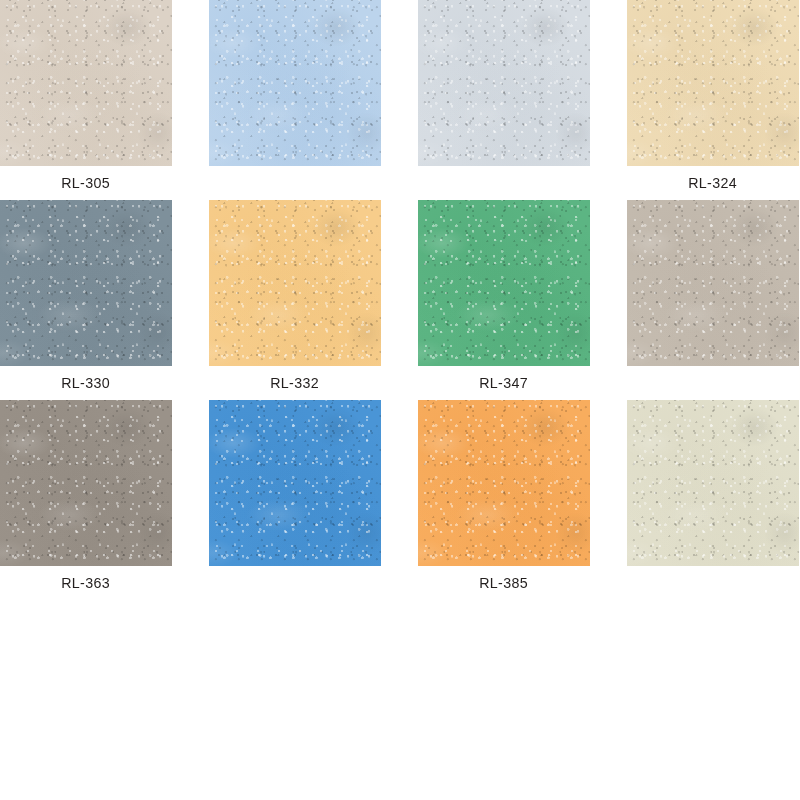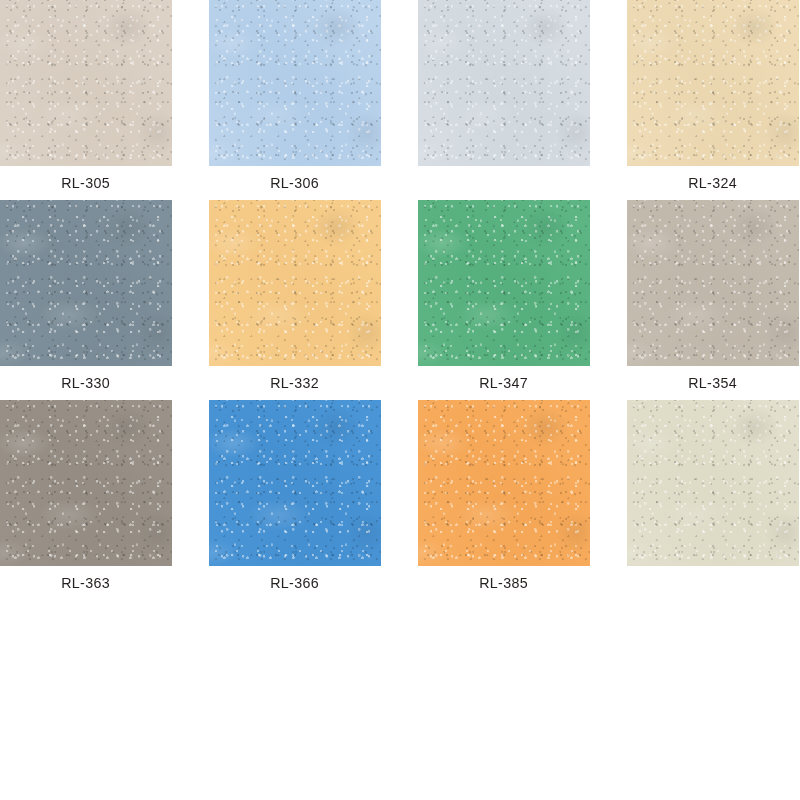--- a/index.html
+++ b/index.html
@@ -108,23 +108,20 @@
 
   <div class="swatch-cell">
     <div class="swatch-chip" title="RL-305" style="background-color: rgb(220, 210, 198); background-image: radial-gradient(circle at 30% 25%, rgba(185, 169, 147, 0.133), transparent 55%), radial-gradient(circle at 72% 68%, rgba(185, 169, 147, 0.11), transparent 58%), radial-gradient(circle at 50% 90%, rgba(185, 169, 147, 0.08), transparent 60%);"></div>
     <div class="swatch-label-band">
       <span class="swatch-label">RL-305</span>
     </div>
   </div>
 
   <div class="swatch-cell">
     <div class="swatch-chip" title="RL-306" style="background-color: rgb(188, 212, 236); background-image: radial-gradient(circle at 30% 25%, rgba(111, 159, 208, 0.133), transparent 55%), radial-gradient(circle at 72% 68%, rgba(111, 159, 208, 0.11), transparent 58%), radial-gradient(circle at 50% 90%, rgba(111, 159, 208, 0.08), transparent 60%);"></div>
-    <div class="swatch-label-band">
-      <span class="swatch-label">RL-306</span>
-    </div>
   </div>
 
   <div class="swatch-cell">
     <div class="swatch-chip" title="RL-310" style="background-color: rgb(215, 221, 227); background-image: radial-gradient(circle at 30% 25%, rgba(169, 181, 192, 0.133), transparent 55%), radial-gradient(circle at 72% 68%, rgba(169, 181, 192, 0.11), transparent 58%), radial-gradient(circle at 50% 90%, rgba(169, 181, 192, 0.08), transparent 60%);"></div>
   </div>
 
 
   <div class="swatch-cell">
     <div class="swatch-chip" title="RL-324" style="background-color: rgb(239, 220, 182); background-image: radial-gradient(circle at 30% 25%, rgba(205, 178, 131, 0.133), transparent 55%), radial-gradient(circle at 72% 68%, rgba(205, 178, 131, 0.11), transparent 58%), radial-gradient(circle at 50% 90%, rgba(205, 178, 131, 0.08), transparent 60%);"></div>
     <div class="swatch-label-band">
@@ -149,38 +146,32 @@
 
   <div class="swatch-cell">
     <div class="swatch-chip" title="RL-347" style="background-color: rgb(92, 181, 131); background-image: radial-gradient(circle at 30% 25%, rgba(47, 140, 89, 0.133), transparent 55%), radial-gradient(circle at 72% 68%, rgba(47, 140, 89, 0.11), transparent 58%), radial-gradient(circle at 50% 90%, rgba(47, 140, 89, 0.08), transparent 60%);"></div>
     <div class="swatch-label-band">
       <span class="swatch-label">RL-347</span>
     </div>
   </div>
 
   <div class="swatch-cell">
     <div class="swatch-chip" title="RL-354" style="background-color: rgb(197, 188, 176); background-image: radial-gradient(circle at 30% 25%, rgba(161, 150, 138, 0.133), transparent 55%), radial-gradient(circle at 72% 68%, rgba(161, 150, 138, 0.11), transparent 58%), radial-gradient(circle at 50% 90%, rgba(161, 150, 138, 0.08), transparent 60%);"></div>
-    <div class="swatch-label-band">
-      <span class="swatch-label">RL-354</span>
-    </div>
   </div>
 
 
   <div class="swatch-cell">
     <div class="swatch-chip" title="RL-363" style="background-color: rgb(154, 146, 137); background-image: radial-gradient(circle at 30% 25%, rgba(116, 108, 99, 0.133), transparent 55%), radial-gradient(circle at 72% 68%, rgba(116, 108, 99, 0.11), transparent 58%), radial-gradient(circle at 50% 90%, rgba(116, 108, 99, 0.08), transparent 60%);"></div>
     <div class="swatch-label-band">
       <span class="swatch-label">RL-363</span>
     </div>
   </div>
 
   <div class="swatch-cell">
     <div class="swatch-chip" title="RL-366" style="background-color: rgb(74, 149, 214); background-image: radial-gradient(circle at 30% 25%, rgba(36, 112, 179, 0.133), transparent 55%), radial-gradient(circle at 72% 68%, rgba(36, 112, 179, 0.11), transparent 58%), radial-gradient(circle at 50% 90%, rgba(36, 112, 179, 0.08), transparent 60%);"></div>
-    <div class="swatch-label-band">
-      <span class="swatch-label">RL-366</span>
-    </div>
   </div>
 
 
   <div class="swatch-cell">
     <div class="swatch-chip" title="RL-385" style="background-color: rgb(248, 173, 94); background-image: radial-gradient(circle at 30% 25%, rgba(224, 131, 42, 0.133), transparent 55%), radial-gradient(circle at 72% 68%, rgba(224, 131, 42, 0.11), transparent 58%), radial-gradient(circle at 50% 90%, rgba(224, 131, 42, 0.08), transparent 60%);"></div>
     <div class="swatch-label-band">
       <span class="swatch-label">RL-385</span>
     </div>
   </div>
 

